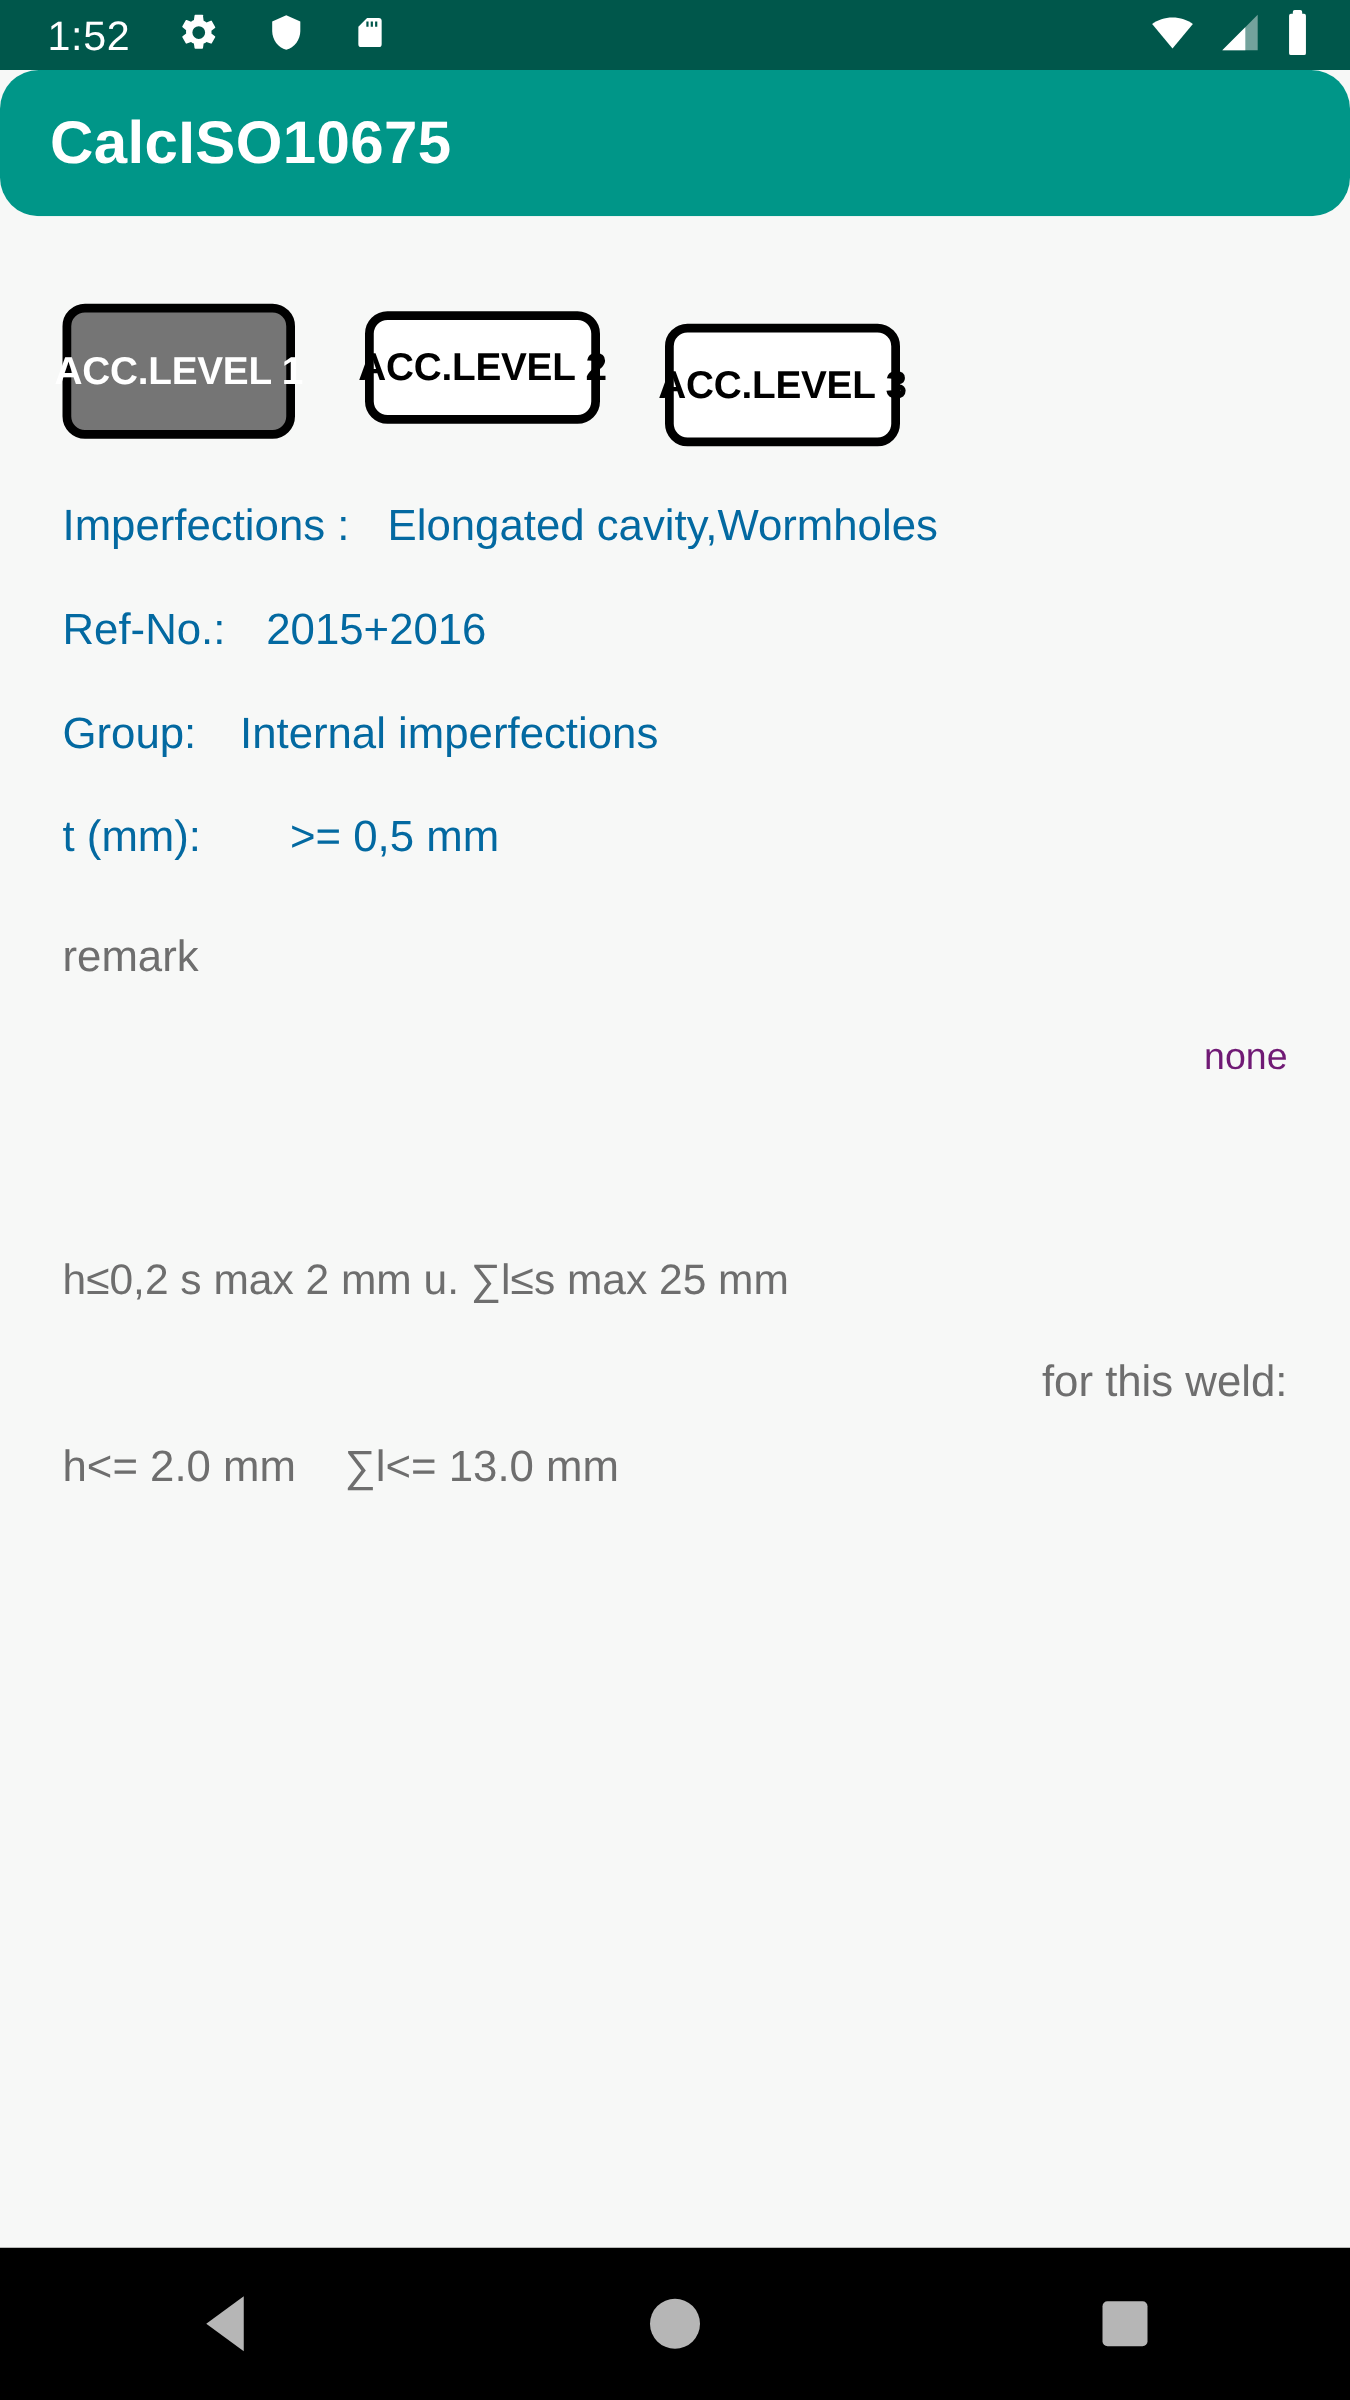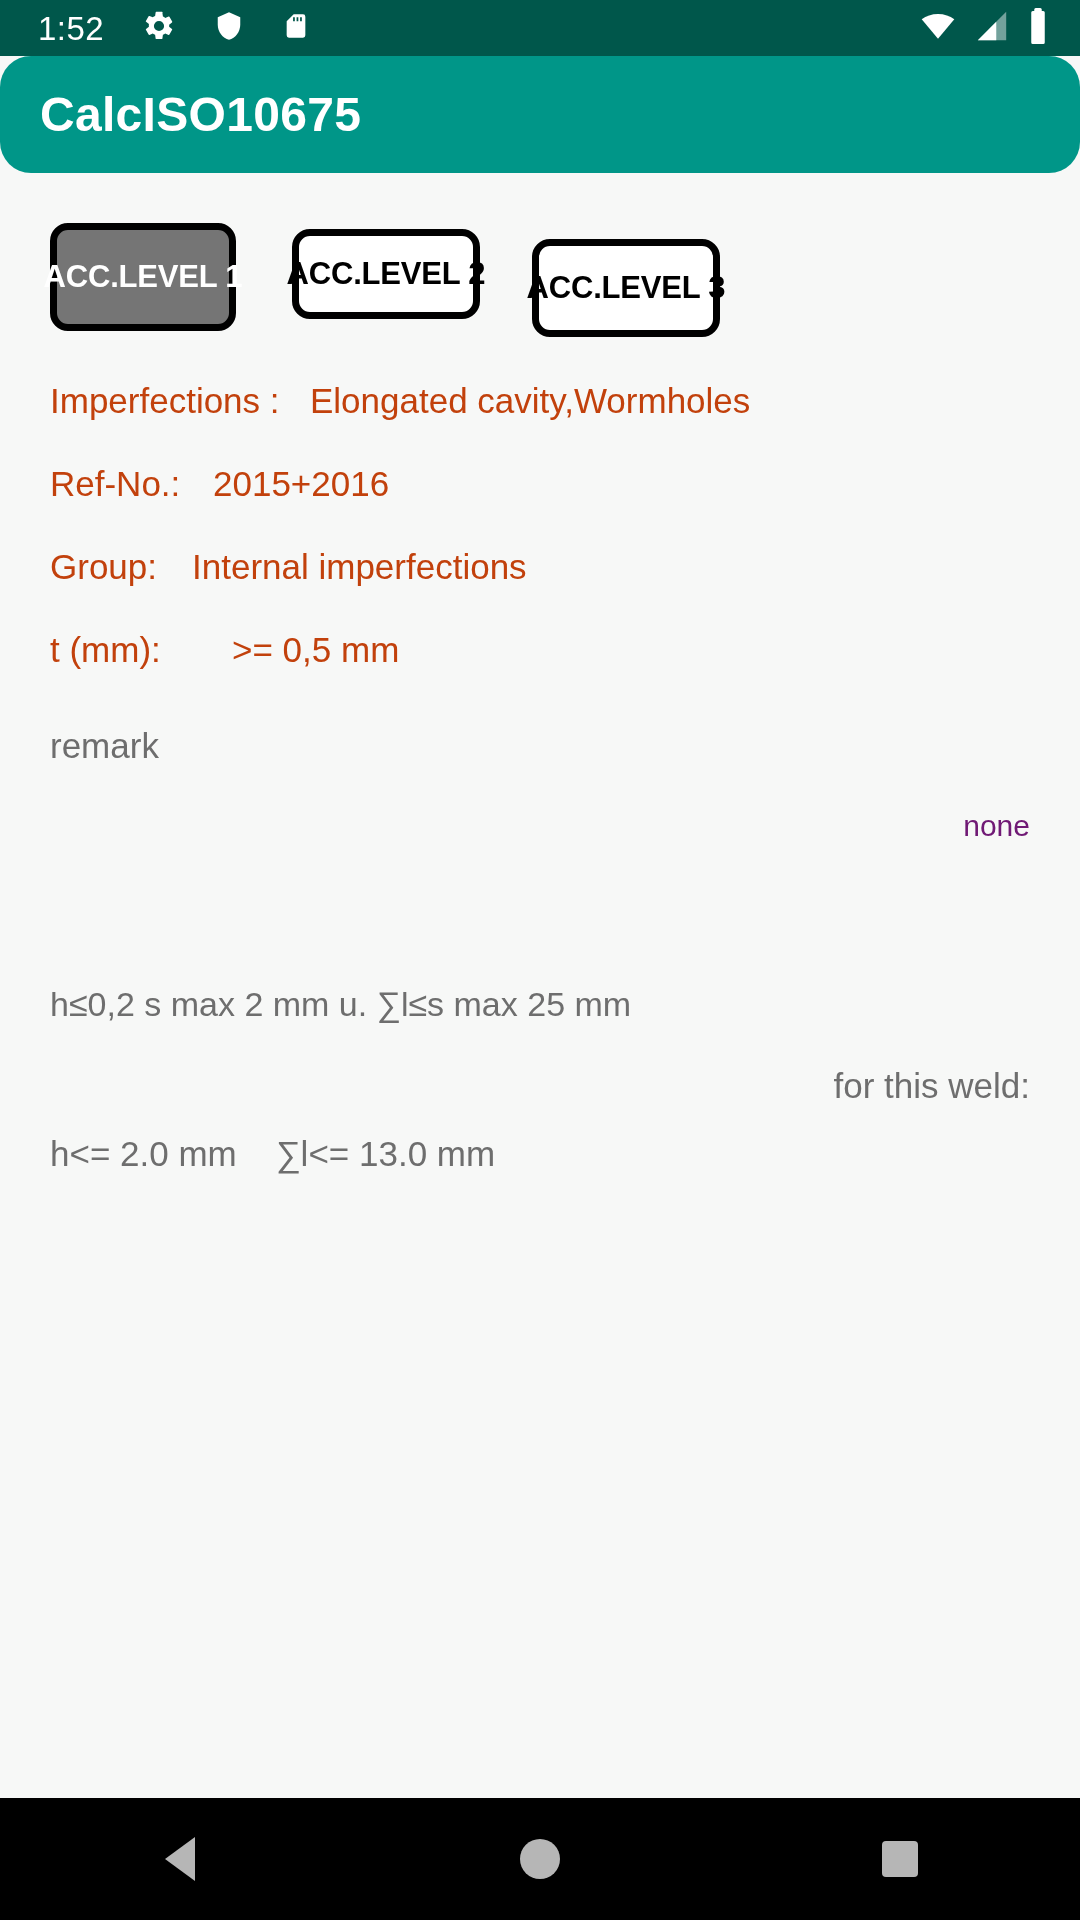--- a/index.html
+++ b/index.html
@@ -67,21 +67,21 @@
     color: #ffffff;
     font-size: 48px;
     font-weight: 700;
     letter-spacing: 0.3px;
   }
 
   
   .content {
     flex: 1 1 auto;
     background: #f7f8f7;
-    padding: 50px 0 0 0;
+    padding: 70px 0 0 0;
     position: relative;
     overflow: hidden;
   }
 
   
   .level-row {
     display: flex;
     align-items: flex-start;
     padding: 0 50px;
     gap: 0;
@@ -123,21 +123,21 @@
   }
 
   
   .info-block {
     padding: 0 50px;
     margin-top: 50px;
   }
   .info-row {
     display: flex;
     align-items: flex-end;
-    color: #c2410c;
+    color: #0369a1;
     font-size: 35px;
     margin-bottom: 43px;
     white-space: nowrap;
   }
   .info-label { flex: 0 0 auto; }
   .info-value { flex: 0 0 auto; }
 
   .r-imperfections .info-label { width: 260px; }
   .r-refno  .info-label { width: 163px; }
   .r-group  .info-label { width: 142px; }

